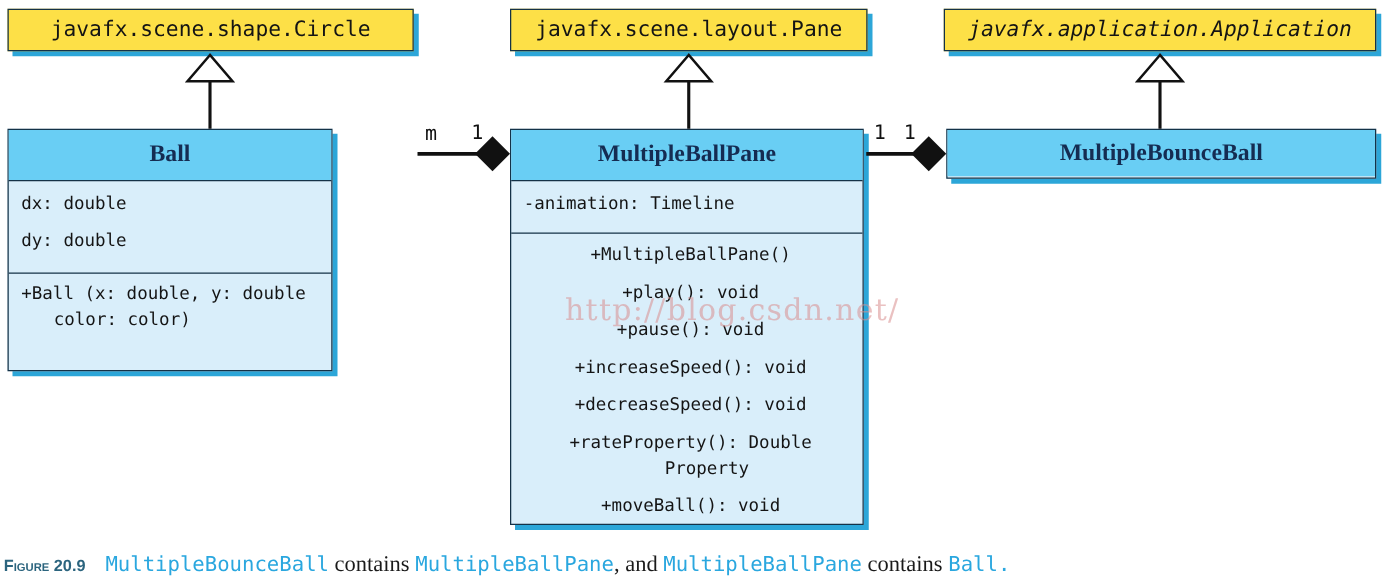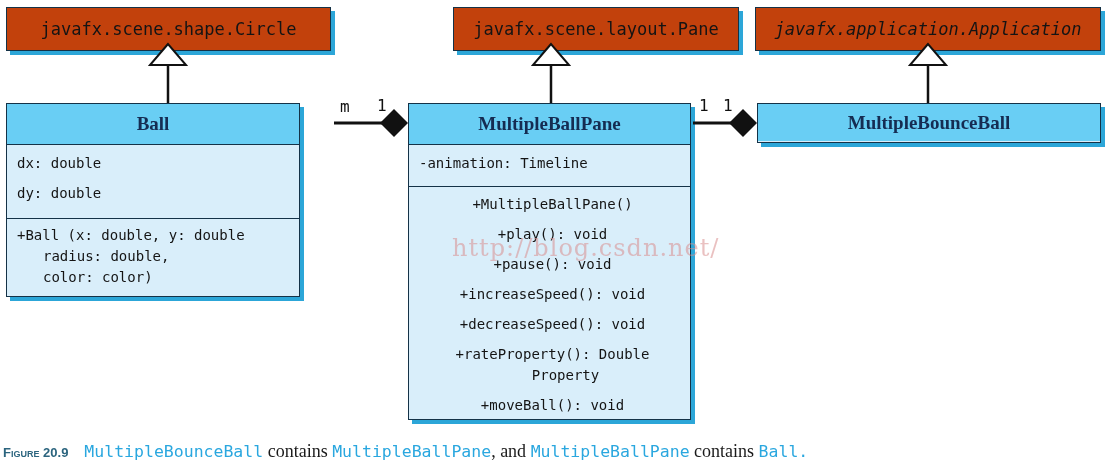--- a/index.html
+++ b/index.html
@@ -3,22 +3,22 @@
 <meta charset="utf-8">
 <style>
   html,body { margin:0; padding:0; background:#ffffff; }
   .stage {
     position:relative; width:1110px; height:469px; background:#ffffff;
     font-family:"DejaVu Sans Mono", monospace; overflow:hidden;
   }
 
   
   .pbox {
-    position:absolute; height:44px; box-sizing:border-box;
-    background:#c2410c; border:1.5px solid #143247;
+    position:absolute; height:34px; box-sizing:border-box;
+    background:#fde047; border:1.5px solid #143247;
     box-shadow:4px 4px 0 #2CA6D8;
     display:flex; align-items:center; justify-content:center;
     font-size:17px; color:#141414; white-space:nowrap;
   }
   .pbox.italic { font-style:italic; }
 
   .cbox {
     position:absolute; box-sizing:border-box;
     background:#D9EEFA; border:1.5px solid #143247;
     box-shadow:4px 4px 0 #2CA6D8;
@@ -70,32 +70,31 @@
     color:#2AA7DF;
   }
   .cap-plain { color:#1a1a1a; }
 </style>
 </head>
 <body>
 
 <div class="stage">
 
   <div class="pbox" style="left:6px; top:7px; width:325px;">javafx.scene.shape.Circle</div>
-  <div class="pbox" style="left:408px; top:7px; width:286px;margin-left:45px;">javafx.scene.layout.Pane</div>
+  <div class="pbox" style="left:408px; top:7px; width:286px;">javafx.scene.layout.Pane</div>
   <div class="pbox italic" style="left:755px; top:7px; width:346px;">javafx.application.Application</div>
 
-  <div class="cbox" style="left:6px; top:103px; width:294px;">
+  <div class="cbox" style="left:6px; top:103px; width:260px;">
     <div class="chead">Ball</div>
     <div class="sect" style="height:74px;">
       <div class="mline gap">dx: double</div>
       <div class="mline">dy: double</div>
     </div>
     <div class="sect" style="height:78px; padding-top:6px;">
       <div class="mline">+Ball (x: double, y: double</div>
-      <div class="mline cont">radius: double,</div>
       <div class="mline cont">color: color)</div>
     </div>
   </div>
 
   <div class="cbox" style="left:408px; top:103px; width:283px;">
     <div class="chead">MultipleBallPane</div>
     <div class="sect" style="height:42px;">
       <div class="mline">-animation: Timeline</div>
     </div>
     <div class="sect" style="height:233px; padding-top:7px;text-align:center;">

